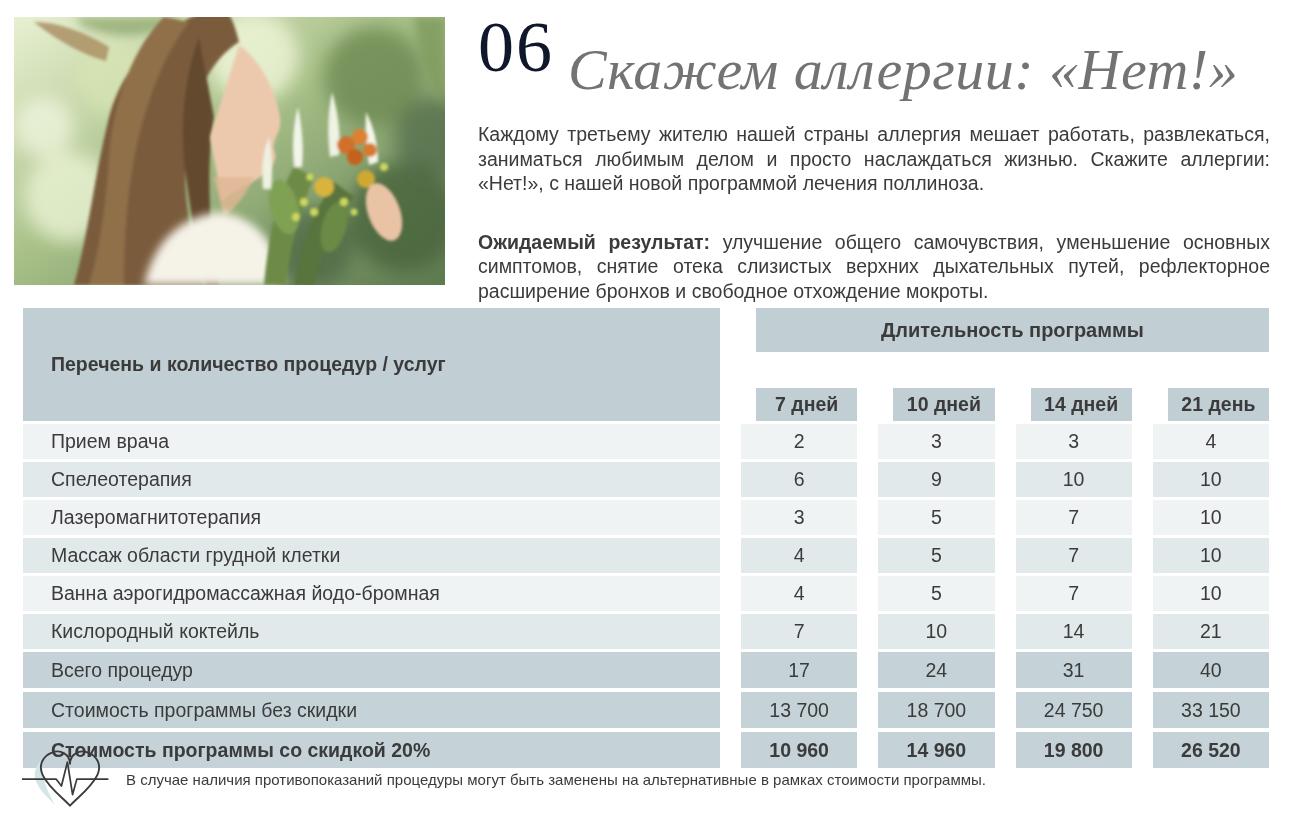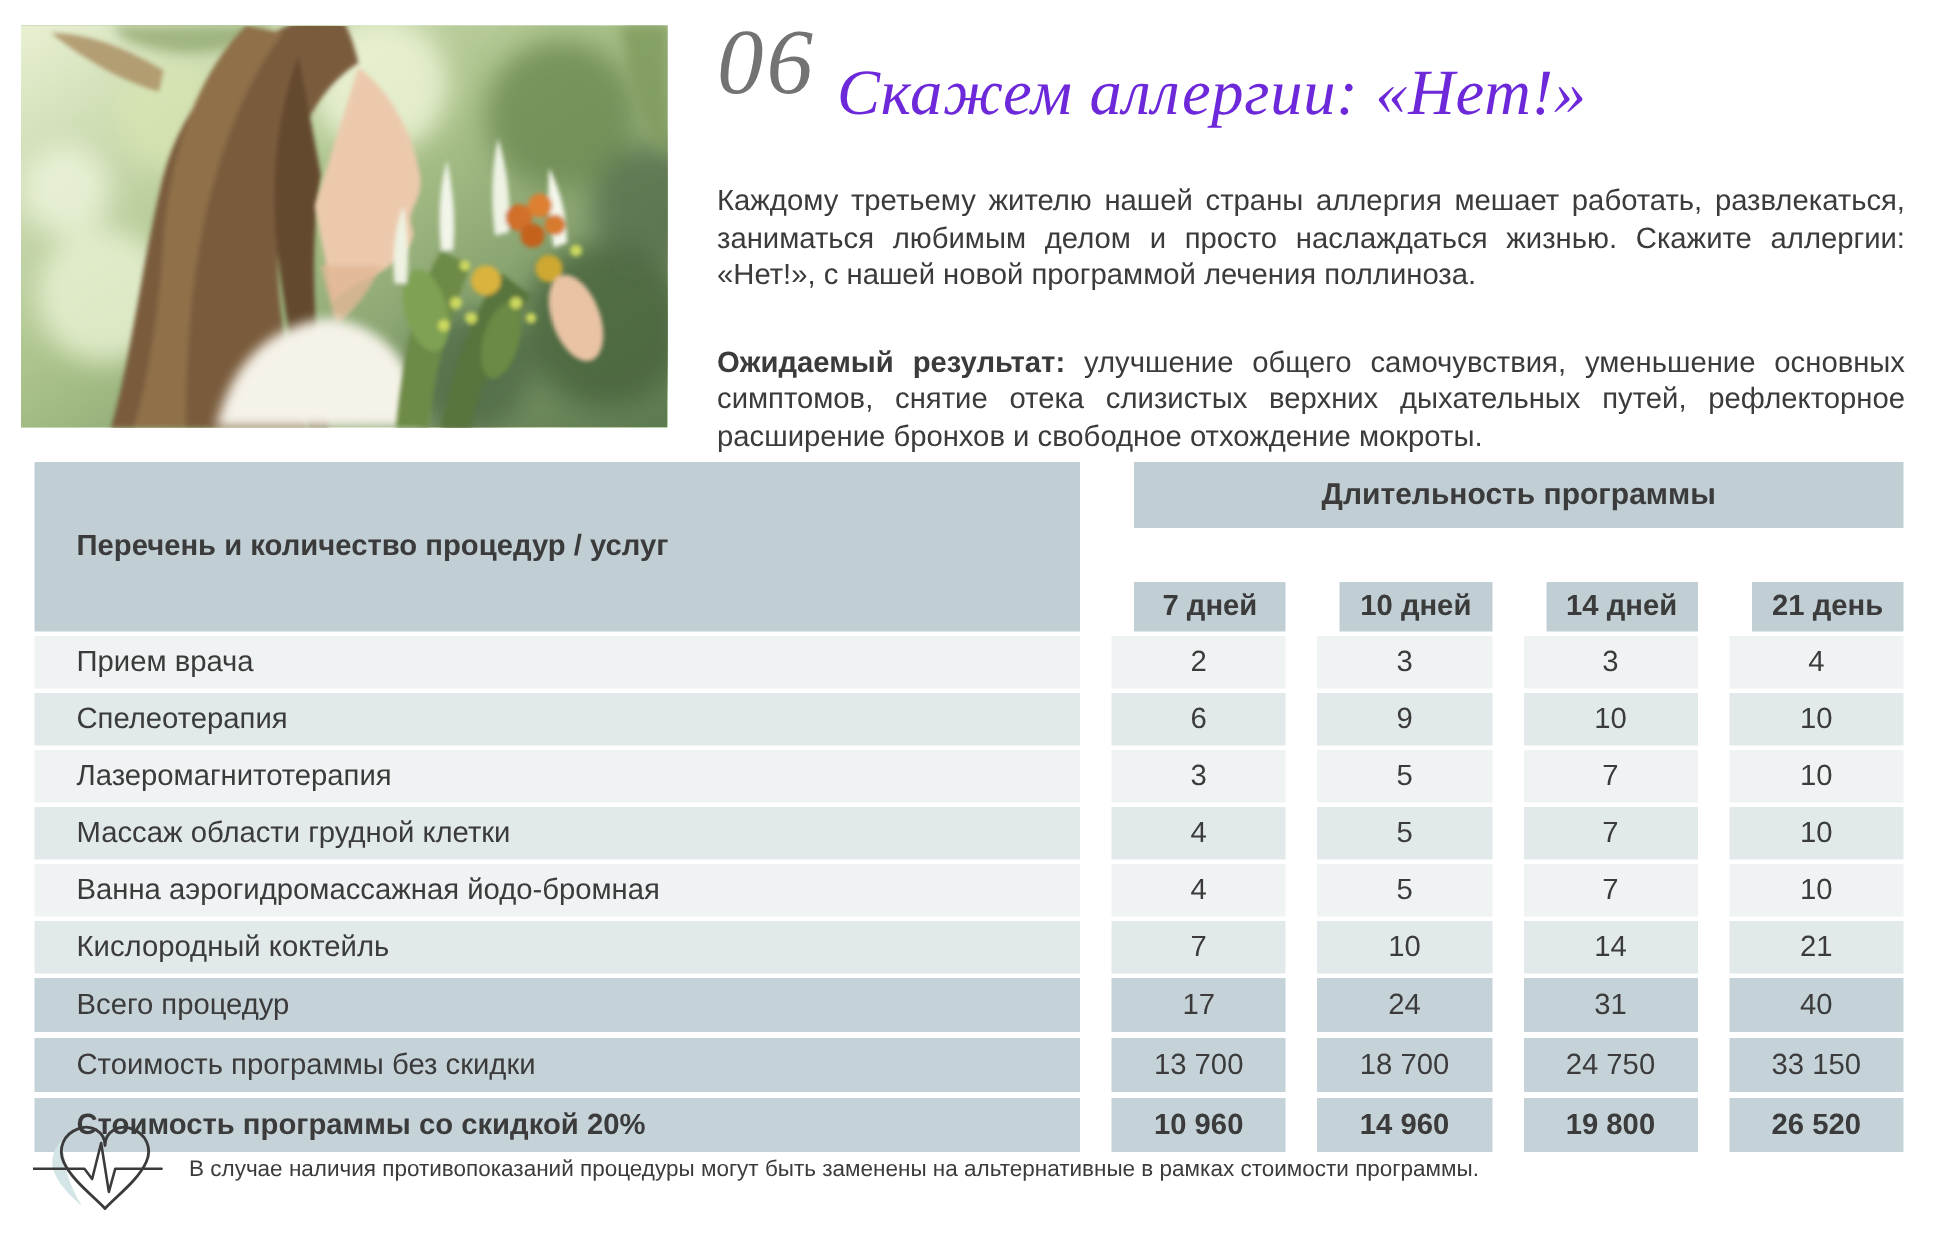--- a/index.html
+++ b/index.html
@@ -13,26 +13,26 @@
   
   .photo {
     position:absolute; left:14px; top:17px; width:431px; height:268px;
     overflow:hidden; background:#9ab87a;
   }
   .photo svg { display:block; width:100%; height:100%; }
 
   .content { position:absolute; left:478px; top:14px; width:792px; }
   .title-row { display:flex; align-items:flex-start; margin:0 0 16px 0; height:92px; }
   .page-num {
-    font-family:"Liberation Serif", serif; font-style:italic; font-weight:400;
-    font-size:62px; line-height:0.92; color:#737373; letter-spacing:2px;
+    font-family:"Liberation Serif", serif; font-weight:400;
+    font-size:72px; line-height:0.92; color:#0f172a; letter-spacing:2px;
   }
   .page-title {
     font-family:"Liberation Serif", serif; font-style:italic; font-weight:400;
-    font-size:43px; line-height:1.05; color:#6d28d9; margin:26px 0 0 14px;
+    font-size:58px; line-height:1.05; color:#737373; margin:26px 0 0 14px;
     letter-spacing:0.5px; white-space:nowrap;
   }
   .para { font-size:19.5px; line-height:24.5px; text-align:justify; margin:0; }
   .para + .para { margin-top:34px; }
   .para b { font-weight:bold; }
 
   
   .ptable { position:absolute; left:23px; top:308px; width:1246px; }
   .t-grid-head {
     display:grid; grid-template-columns:697px repeat(4,1fr);

